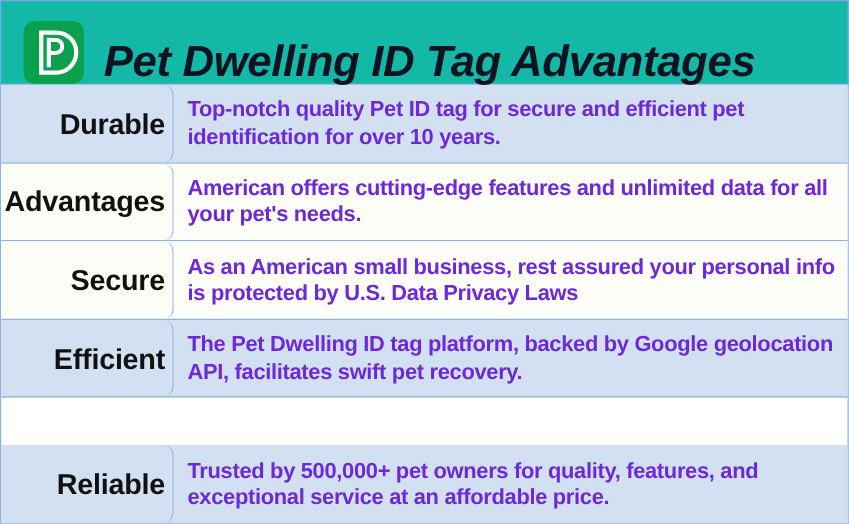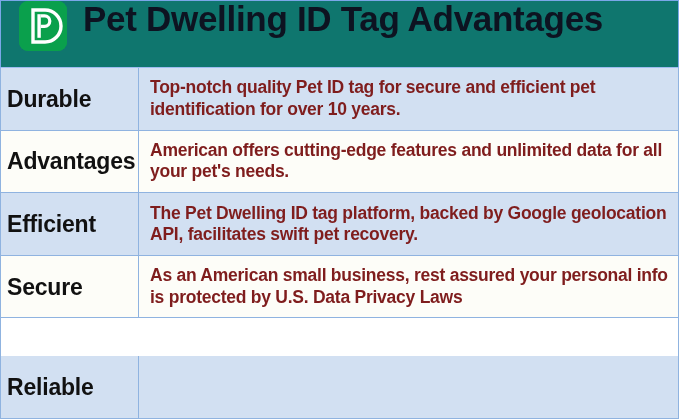--- a/index.html
+++ b/index.html
@@ -22,27 +22,28 @@
     background: #ffffff;
     display: flex;
     flex-direction: column;
   }
 
   
   .header {
     position: relative;
     height: 68px;
     flex: 0 0 68px;
-    background: #0f766e;
+    background: #14b8a6;
     border: 1px solid #7aa7e8;
     border-bottom: 1px solid #9dbdf0;
     box-sizing: border-box;
     display: flex;
-    align-items: flex-start;
+    align-items: flex-end;
     padding-left: 18px;
+    font-style: italic;
   }
 
   .logo {
     flex: 0 0 auto;
     width: 48px;
     height: 50px;
     border-radius: 9px;
     background: #0aa04c;
     position: relative;
     display: block;
@@ -81,24 +82,25 @@
   .row:last-child { border-bottom: none; margin-top: 38px; }
 
   .row.shade-blue  { background: #d2e0f2; }
   .row.shade-white { background: #fdfdf8; }
 
   .cell-label {
     flex: 0 0 138px;
     width: 138px;
     display: flex;
     align-items: center;
-    justify-content: flex-start;
+    justify-content: flex-end;
     border-right: 1px solid #8fb3e0;
     box-sizing: border-box;
     padding: 12px 6px;
+    border-radius: 8px;
   }
   .label-text {
     font-size: 23px;
     font-weight: bold;
     color: #111111;
     letter-spacing: -0.2px;
     text-align: center;
     line-height: 1.05;
   }
 
@@ -106,21 +108,21 @@
     flex: 1 1 auto;
     display: flex;
     align-items: center;
     box-sizing: border-box;
     padding: 0 8px 0 11px;
     min-width: 0;
   }
   .desc-text {
     font-size: 17.5px;
     font-weight: bold;
-    color: #7f1d1d;
+    color: #6d28d9;
     line-height: 1.22;
     letter-spacing: -0.25px;
   }
 </style>
 </head>
 <body>
 
 <div class="infographic">
 
   <div class="header">
@@ -153,38 +155,41 @@
 
     <div class="row shade-white">
       <div class="cell-label">
         <span class="label-text">Advantages</span>
       </div>
       <div class="cell-desc">
         <span class="desc-text">American offers cutting-edge features and unlimited data for all your pet's needs.</span>
       </div>
     </div>
 
-    <div class="row shade-blue">
-      <div class="cell-label">
-        <span class="label-text">Efficient</span>
-      </div>
-      <div class="cell-desc">
-        <span class="desc-text">The Pet Dwelling ID tag platform, backed by Google geolocation API, facilitates swift pet recovery.</span>
-      </div>
-    </div>
-
     <div class="row shade-white">
       <div class="cell-label">
         <span class="label-text">Secure</span>
       </div>
       <div class="cell-desc">
         <span class="desc-text">As an American small business, rest assured your personal info is protected by U.S. Data Privacy Laws</span>
       </div>
     </div>
 
     <div class="row shade-blue">
       <div class="cell-label">
+        <span class="label-text">Efficient</span>
+      </div>
+      <div class="cell-desc">
+        <span class="desc-text">The Pet Dwelling ID tag platform, backed by Google geolocation API, facilitates swift pet recovery.</span>
+      </div>
+    </div>
+
+    <div class="row shade-blue">
+      <div class="cell-label">
         <span class="label-text">Reliable</span>
+      </div>
+      <div class="cell-desc">
+        <span class="desc-text">Trusted by 500,000+ pet owners for quality, features, and exceptional service at an affordable price.</span>
       </div>
     </div>
 
   </div>
 </div>
 
 </body></html>

